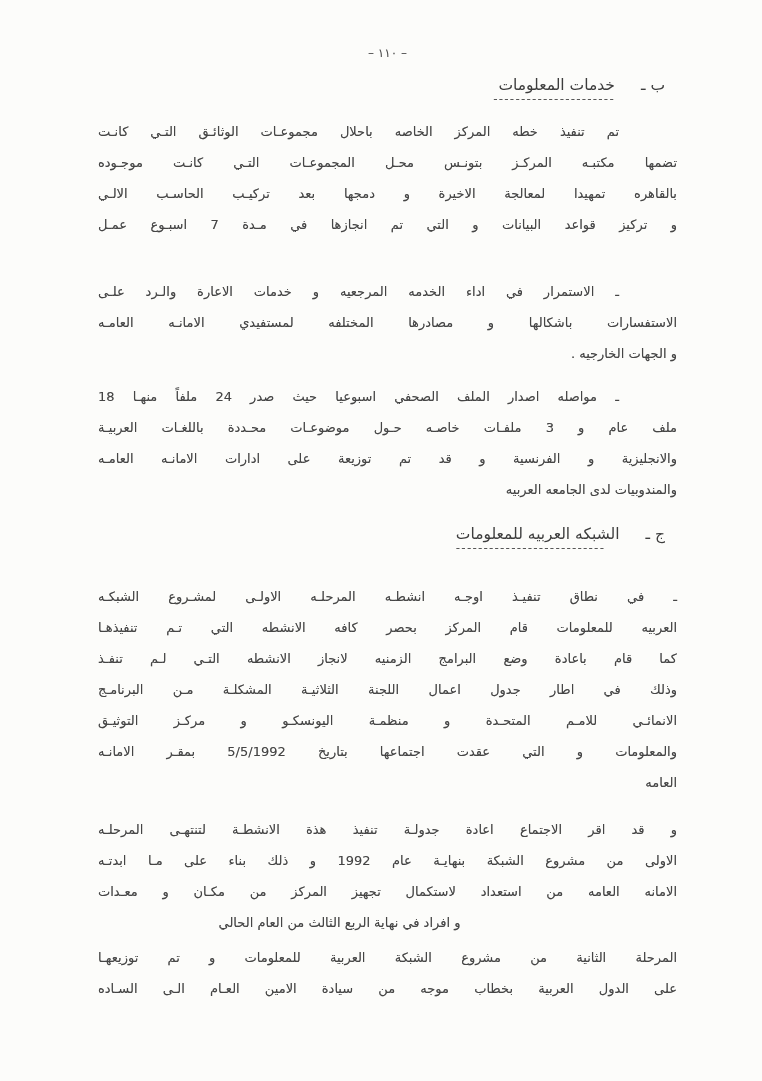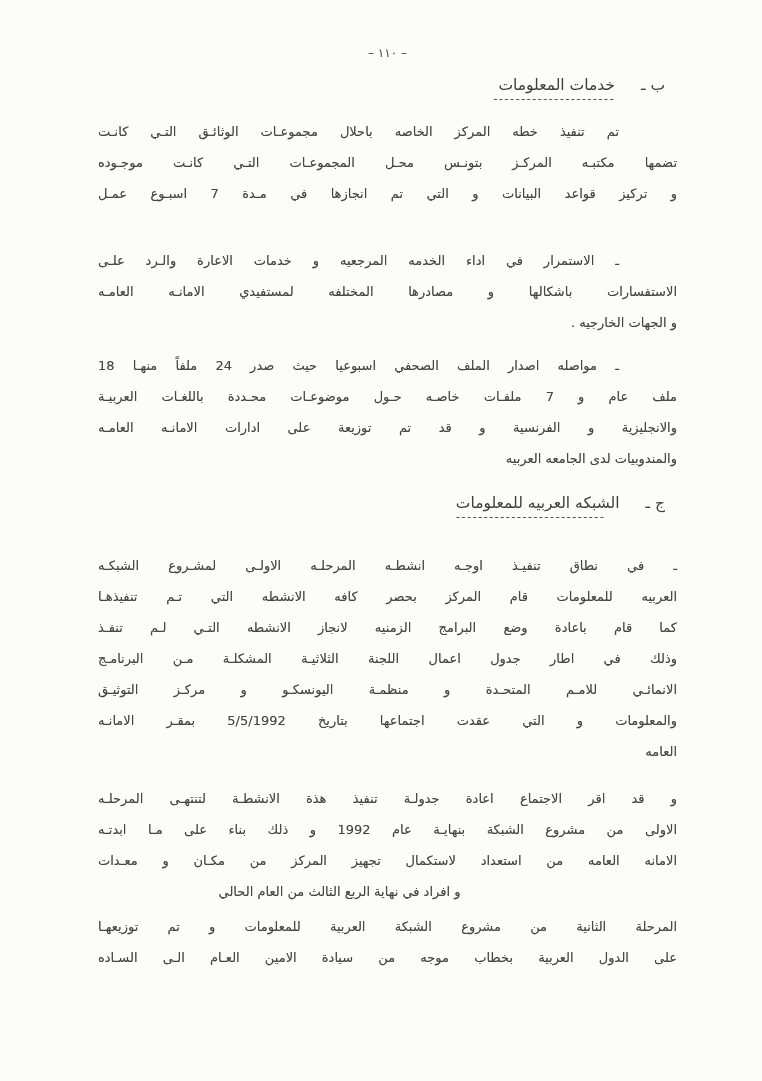--- a/index.html
+++ b/index.html
@@ -81,30 +81,31 @@
       <div class="heading block-0">
         <span class="h-prefix">ب ـ</span>
         <span class="h-stack">
           <span class="h-title">خدمات المعلومات</span>
           <span class="h-underline">----------------------</span>
         </span>
       </div>
       <div class="para block-1">
         <div class="line full indent">تم تنفيذ خطه المركز الخاصه باحلال مجموعـات الوثائـق التـي كانـت</div>
         <div class="line full">تضمها مكتبـه المركـز بتونـس محـل المجموعـات التـي كانـت موجـوده</div>
+        <div class="line full">بالقاهره تمهيدا لمعالجة الاخيرة و دمجها بعد تركيـب الحاسـب الالـي</div>
         <div class="line full">و تركيز قواعد البيانات و التي تم انجازها في مـدة 7 اسبـوع عمـل</div>
       </div>
       <div class="para block-2">
         <div class="line full indent">ـ الاستمرار في اداء الخدمه المرجعيه و خدمات الاعارة والـرد علـى</div>
         <div class="line full">الاستفسارات باشكالها و مصادرها المختلفه لمستفيدي الامانـه العامـه</div>
         <div class="line short">و الجهات الخارجيه .</div>
       </div>
       <div class="para block-3">
         <div class="line full indent">ـ مواصله اصدار الملف الصحفي اسبوعيا حيث صدر 24 ملفاً منهـا 18</div>
-        <div class="line full">ملف عام و 7 ملفـات خاصـه حـول موضوعـات محـددة باللغـات العربيـة</div>
+        <div class="line full">ملف عام و 3 ملفـات خاصـه حـول موضوعـات محـددة باللغـات العربيـة</div>
         <div class="line full">والانجليزية و الفرنسية و قد تم توزيعة على ادارات الامانـه العامـه</div>
         <div class="line short">والمندوبيات لدى الجامعه العربيه</div>
       </div>
       <div class="heading block-4">
         <span class="h-prefix">ج ـ</span>
         <span class="h-stack">
           <span class="h-title">الشبكه العربيه للمعلومات</span>
           <span class="h-underline">---------------------------</span>
         </span>
       </div>

